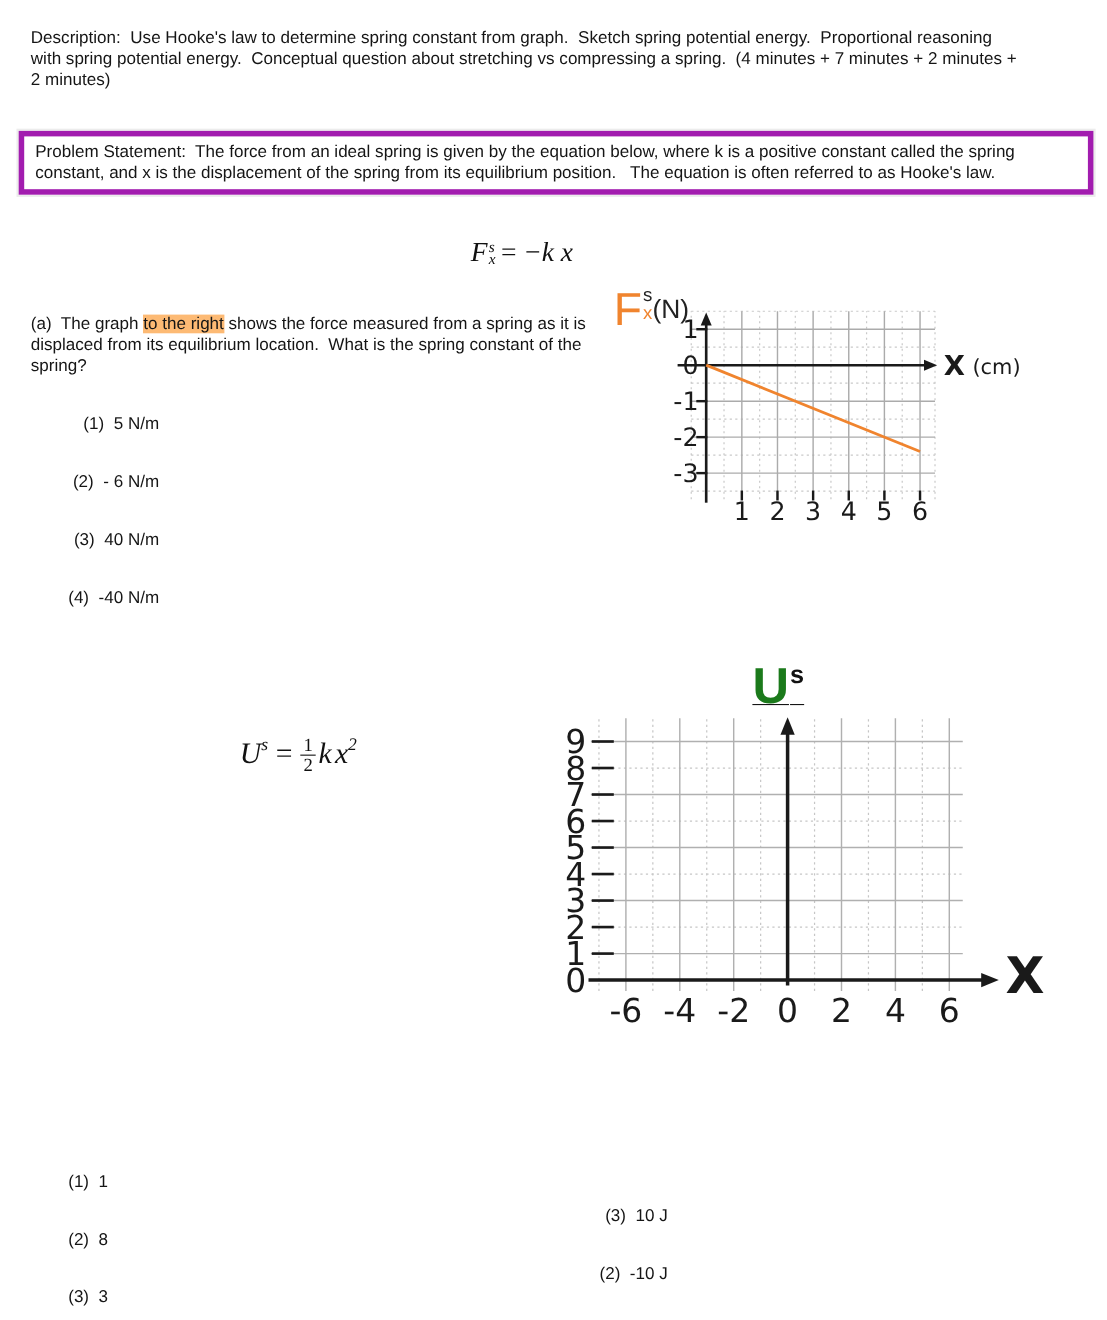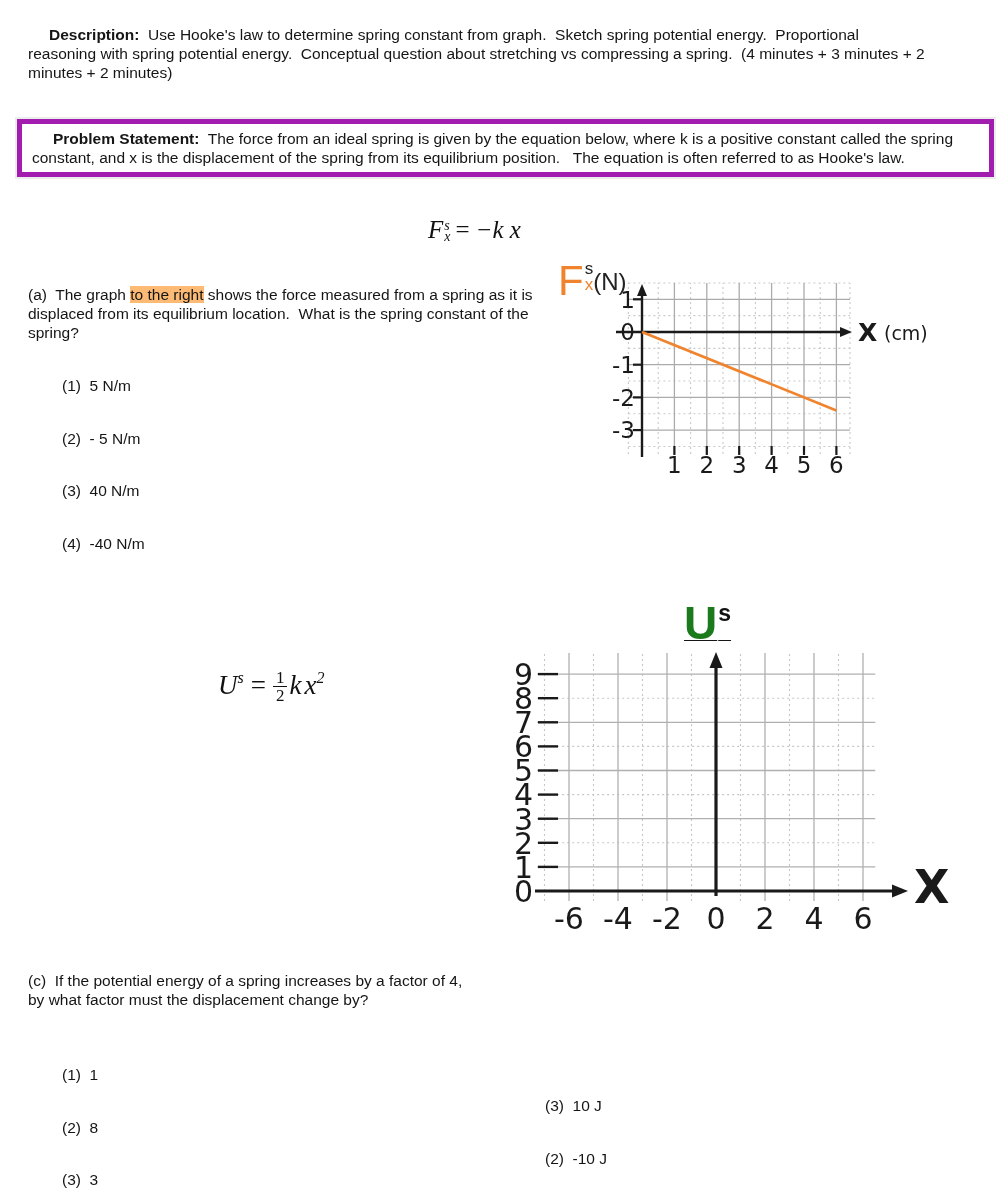--- a/index.html
+++ b/index.html
@@ -1,20 +1,20 @@
 <!DOCTYPE html>
 <html><head>
 <meta charset="utf-8">
 <style>
   html,body{margin:0;padding:0;background:#fff;}
   .page{position:relative;width:1006px;height:1200px;background:#fff;overflow:hidden;
         font-family:"Liberation Sans",sans-serif;color:#151515;}
   .txt{position:absolute;font-size:15.5px;line-height:19px;white-space:pre-wrap;}
-  .b{font-weight:bold;margin-left:21px;}
-  .opts{position:absolute;font-size:15.5px;line-height:17.5px;white-space:pre-wrap;}
+  .b{font-weight:normal;}
+  .opts{position:absolute;font-size:15.5px;line-height:17.5px;white-space:pre-wrap;text-align:right;}
   .opts div{white-space:pre-wrap;}
   .hl{background:#fdba74;}
   .problem-box{position:absolute;left:17px;top:119px;width:947px;border:5px solid #a21caf;
                box-shadow:0 0 0 2px #ececec;padding:5px 10px;font-size:15.5px;line-height:19px;
                white-space:pre-wrap;}
   
   .eq{position:absolute;font-family:"Liberation Serif",serif;color:#111;display:flex;align-items:center;}
   .it{font-style:italic;}
   .eq1{left:428px;top:216px;font-size:25px;}
   .eq1 .stack{display:inline-flex;flex-direction:column;align-items:flex-start;font-size:14px;line-height:11px;margin:0 3px 0 1px;transform:translateY(1px);}
@@ -37,40 +37,40 @@
   .us{font-size:23px;font-weight:bold;color:#111;vertical-align:18px;margin-left:1px;}
   svg{position:absolute;overflow:visible;}
   #chart1{left:556px;top:275px;}
   #chart2{left:505px;top:600px;}
 </style>
 </head>
 <body>
 
 <div class="page">
 
-  <p class="txt" style="left:28px;top:9px;width:900px;"><span class="b">Description:</span><span>  Use Hooke's law to determine spring constant from graph.  Sketch spring potential energy.  Proportional reasoning with spring potential energy.  Conceptual question about stretching vs compressing a spring.  (4 minutes + 3 minutes + 2 minutes + 2 minutes)</span></p>
+  <p class="txt" style="left:28px;top:9px;width:900px;"><span class="b">Description:</span><span>  Use Hooke's law to determine spring constant from graph.  Sketch spring potential energy.  Proportional reasoning with spring potential energy.  Conceptual question about stretching vs compressing a spring.  (4 minutes + 7 minutes + 2 minutes + 2 minutes)</span></p>
 
 
   <div class="problem-box"><span class="b">Problem Statement:</span><span>  The force from an ideal spring is given by the equation below, where k is a positive constant called the spring constant, and x is the displacement of the spring from its equilibrium position.   The equation is often referred to as Hooke's law.</span></div>
 
   <div class="eq eq1">
     <span class="it">F</span>
       <span class="stack">
         <span class="it">s</span>
         <span class="it">x</span>
       </span>
       <span class="eqsign">=</span>
       <span class="it">−k x</span>
   </div>
 
   <p class="txt" style="left:28px;top:269px;width:545px;"><span>(a)  The graph </span><span class="hl">to the right</span><span> shows the force measured from a spring as it is displaced from its equilibrium location.  What is the spring constant of the spring?</span></p>
 
   <div class="opts" style="left:62px;top:342px;">
     <div>(1)  5 N/m</div>
-    <div>(2)  - 5 N/m</div>
+    <div>(2)  - 6 N/m</div>
     <div>(3)  40 N/m</div>
     <div>(4)  -40 N/m</div>
   </div>
 
   <div class="flabel">
     <span class="fF">F</span>
       <span class="fstack">
         <span class="fs">s</span>
         <span class="fx">x</span>
       </span>
@@ -222,21 +222,20 @@
         <text x="28" y="133.1" font-size="30" text-anchor="end" fill="#1a1a1a" font-family="DejaVu Sans, Liberation Sans, sans-serif" font-weight="normal">7</text>
         <text x="28" y="108.99999999999999" font-size="30" text-anchor="end" fill="#1a1a1a" font-family="DejaVu Sans, Liberation Sans, sans-serif" font-weight="normal">8</text>
         <text x="28" y="84.89999999999999" font-size="30" text-anchor="end" fill="#1a1a1a" font-family="DejaVu Sans, Liberation Sans, sans-serif" font-weight="normal">9</text>
       </g>
       <g></g>
       <g>
         <text x="409" y="303" font-size="46" text-anchor="start" fill="#1a1a1a" font-family="DejaVu Sans, Liberation Sans, sans-serif" font-weight="bold">X</text>
       </g>
     </svg>
 
-  <p class="txt" style="left:28px;top:955px;width:435px;">(c)  If the potential energy of a spring increases by a factor of 4, by what factor must the displacement change by?</p>
 
   <div class="opts" style="left:62px;top:1031px;">
     <div>(1)  1</div>
     <div>(2)  8</div>
     <div>(3)  3</div>
     
     
   </div>
 
 

